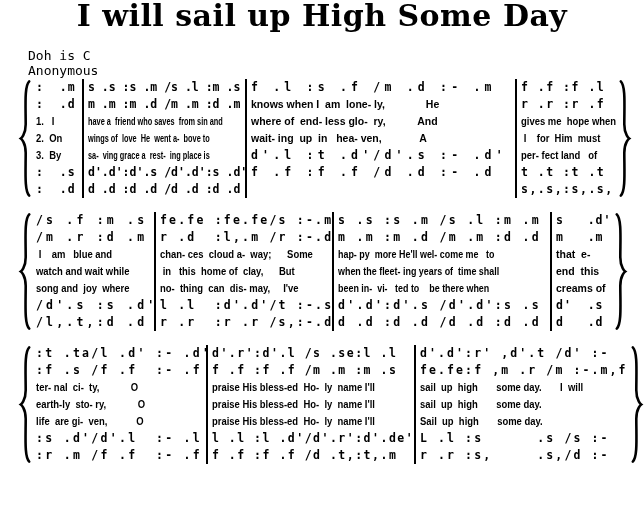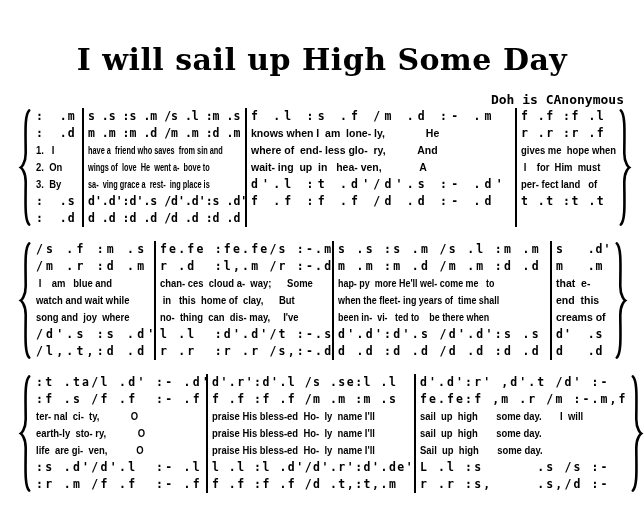--- a/index.html
+++ b/index.html
@@ -2,26 +2,27 @@
 <html><head>
 <meta charset="utf-8">
 <style>
   html,body{margin:0;padding:0;background:#fff;}
   .page{
     position:relative;width:644px;height:517px;background:#ffffff;color:#000;
     overflow:hidden;font-family:"DejaVu Sans Mono",monospace;
   }
   .title{
     text-align:center;font-family:"DejaVu Serif",serif;font-weight:bold;
-    font-size:30px;line-height:32px;margin:0;padding-top:44px;letter-spacing:.5px;
+    font-size:30px;line-height:32px;margin:0;letter-spacing:.5px;
   }
   .meta{
-    display:flex;justify-content:flex-end;align-items:baseline;
-    font-family:"DejaVu Sans Mono",monospace;font-weight:bold;font-size:13px;
+    display:flex;justify-content:center;align-items:baseline;
+    font-family:"DejaVu Sans Mono",monospace;font-weight:normal;font-size:13px;
     margin:16px 20px 1px 28px;
+    flex-direction:column;
   }
   #systems{margin-left:18px;}
   .system{display:flex;align-items:stretch;}
   .system.s1{margin-top:1px;}
   .system.s2{margin-top:14px;}
   .system.s3{margin-top:14px;}
   .cols{display:flex;}
   .col{box-sizing:border-box;padding:0 4px;overflow:hidden;}
   .col + .col{border-left:2px solid #000;}
   .row{height:17px;line-height:17px;white-space:pre;}
@@ -90,20 +91,21 @@
             <div class="row note">d'.l :t .d'/d'.s :- .d'</div>
             <div class="row note">f .f :f .f /d .d :- .d</div>
           </div>
           <div class="col s1c4">
             <div class="row note">f .f :f .l</div>
             <div class="row note">r .r :r .f</div>
             <div class="row lyric">gives me  hope when</div>
             <div class="row lyric"> I    for  Him  must</div>
             <div class="row lyric">per- fect land   of</div>
             <div class="row note">t .t :t .t</div>
+            <div class="row note">s,.s,:s,.s,</div>
           </div>
         </div>
         <div class="bracebox">
           <svg viewBox="0 0 20 100" preserveAspectRatio="none" aria-hidden="true">
             <path d="M 4 2 C 11 6 9 22 9 38 C 9 47 16 50 16 50 C 16 50 9 53 9 62 C 9 78 11 94 4 98" fill="none" stroke="#000" stroke-width="2.6" stroke-linecap="round" vector-effect="non-scaling-stroke"></path>
           </svg>
         </div>
       </div>
       <div class="system s2">
         <div class="bracebox">

